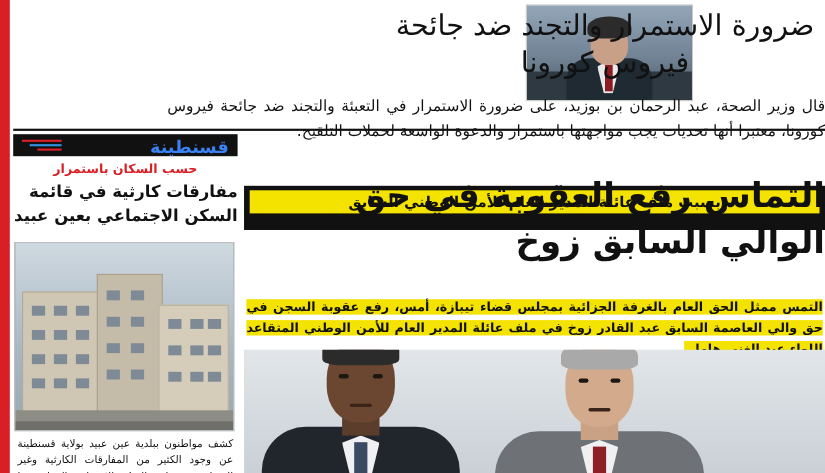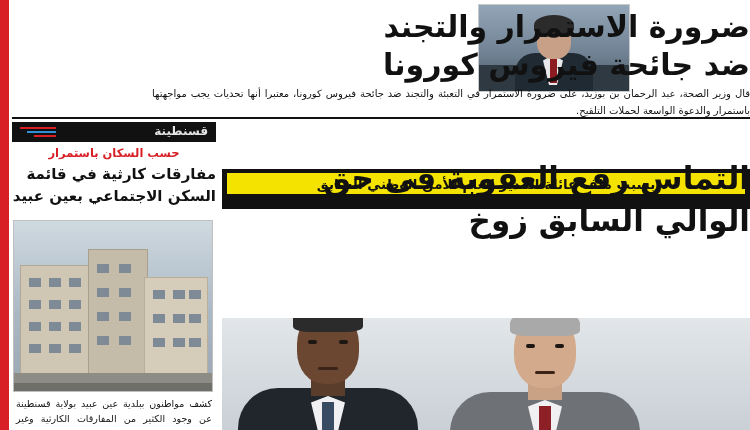--- a/index.html
+++ b/index.html
@@ -70,49 +70,48 @@
     text-align:center;
   }
   .kicker{
     color:#d81f26;
     font-size:13px;font-weight:bold;
     line-height:1.2;
     letter-spacing:0px;
   }
   .head-main{
     color:#111;
-    font-size:30px;font-weight:bold;
+    font-size:26px;font-weight:normal;
     line-height:1.25;
     margin-top:6px;
-    text-align:right;
   }
   .top-para{
     position:absolute;top:86px;right:0px;width:598px;
     color:#111;
-    font-size:10px;
+    font-size:14px;
     line-height:1.65;
     text-align:justify;
   }
   .rule{
     position:absolute;left:12px;top:117px;width:738px;height:2px;
     background:#111;
   }
 
   
   .left-col{
     position:absolute;top:122px;left:12px;width:204px;height:308px;
     background:#fff;
   }
   .sec-tab{
     position:absolute;top:0;right:0;width:204px;height:20px;
     background:#111;
   }
   .sec-tab-label{
     position:absolute;right:8px;top:2px;
-    color:#e5e5e5;font-size:12px;font-weight:bold;
+    color:#3b82f6;font-size:16px;font-weight:bold;
   }
   .sec-tab-stripes{
     position:absolute;left:8px;top:5px;width:36px;height:11px;
   }
   .sec-tab-stripes i{
     display:block;height:2px;margin-bottom:2px;background:#d81f26;
   }
   .sec-tab-stripes i:nth-child(2){background:#2f8fd8;width:80%;}
   .sec-tab-stripes i:nth-child(3){background:#d81f26;width:60%;}
 
@@ -286,20 +285,23 @@
   <div class="main-col">
 
     <div class="banner">
       <div class="banner-inner">
         <span class="banner-text">بسبب ملف عائلة المدير العام للأمن الوطني السابق</span>
       </div>
     </div>
 
     <div class="main-head">التماس رفع العقوبة في حق الوالي السابق زوخ</div>
 
+    <div class="main-lead">
+      <span class="lead-mark">التمس ممثل الحق العام بالغرفة الجزائية بمجلس قضاء تيبازة، أمس، رفع عقوبة السجن في حق والي العاصمة السابق عبد القادر زوخ في ملف عائلة المدير العام للأمن الوطني المتقاعد اللواء عبد الغني هامل.</span>
+    </div>
 
     <div class="main-photo">
       <div class="mp-bg"></div>
 
       <div class="mp-p1">
         <div class="mp-suit"></div>
         <div class="mp-shirt"></div>
         <div class="mp-tie"></div>
         <div class="mp-neck"></div>
         <div class="mp-face">

